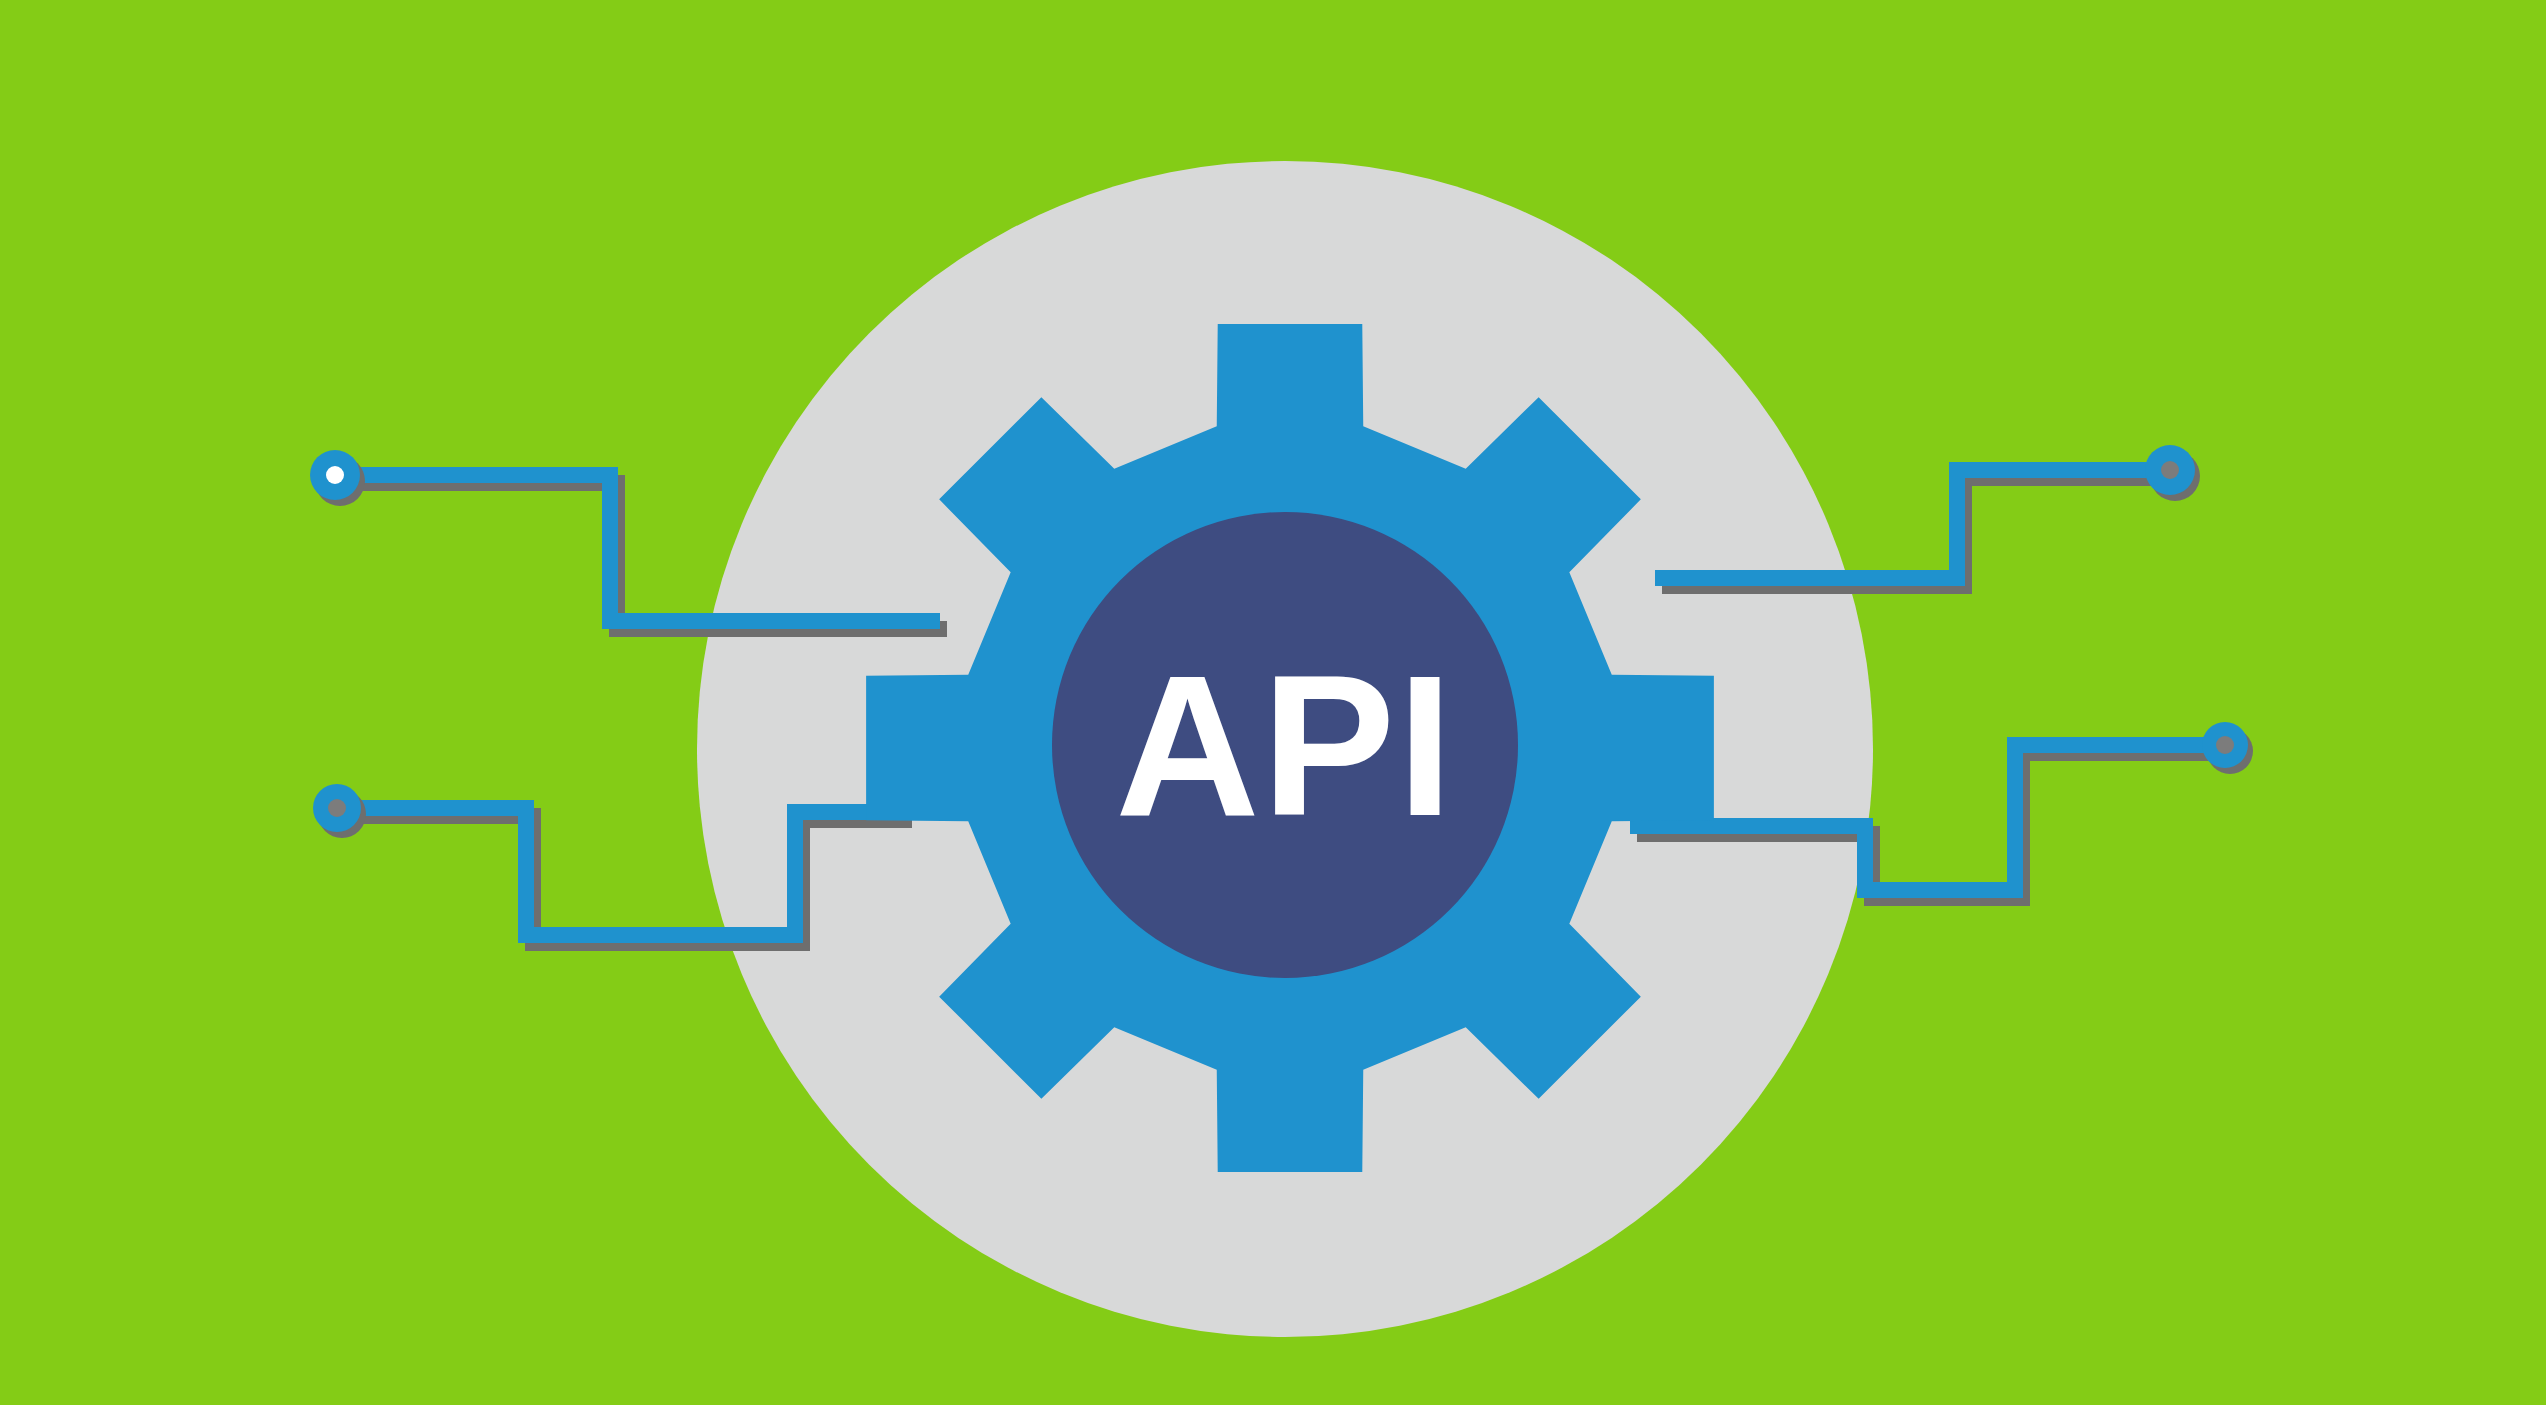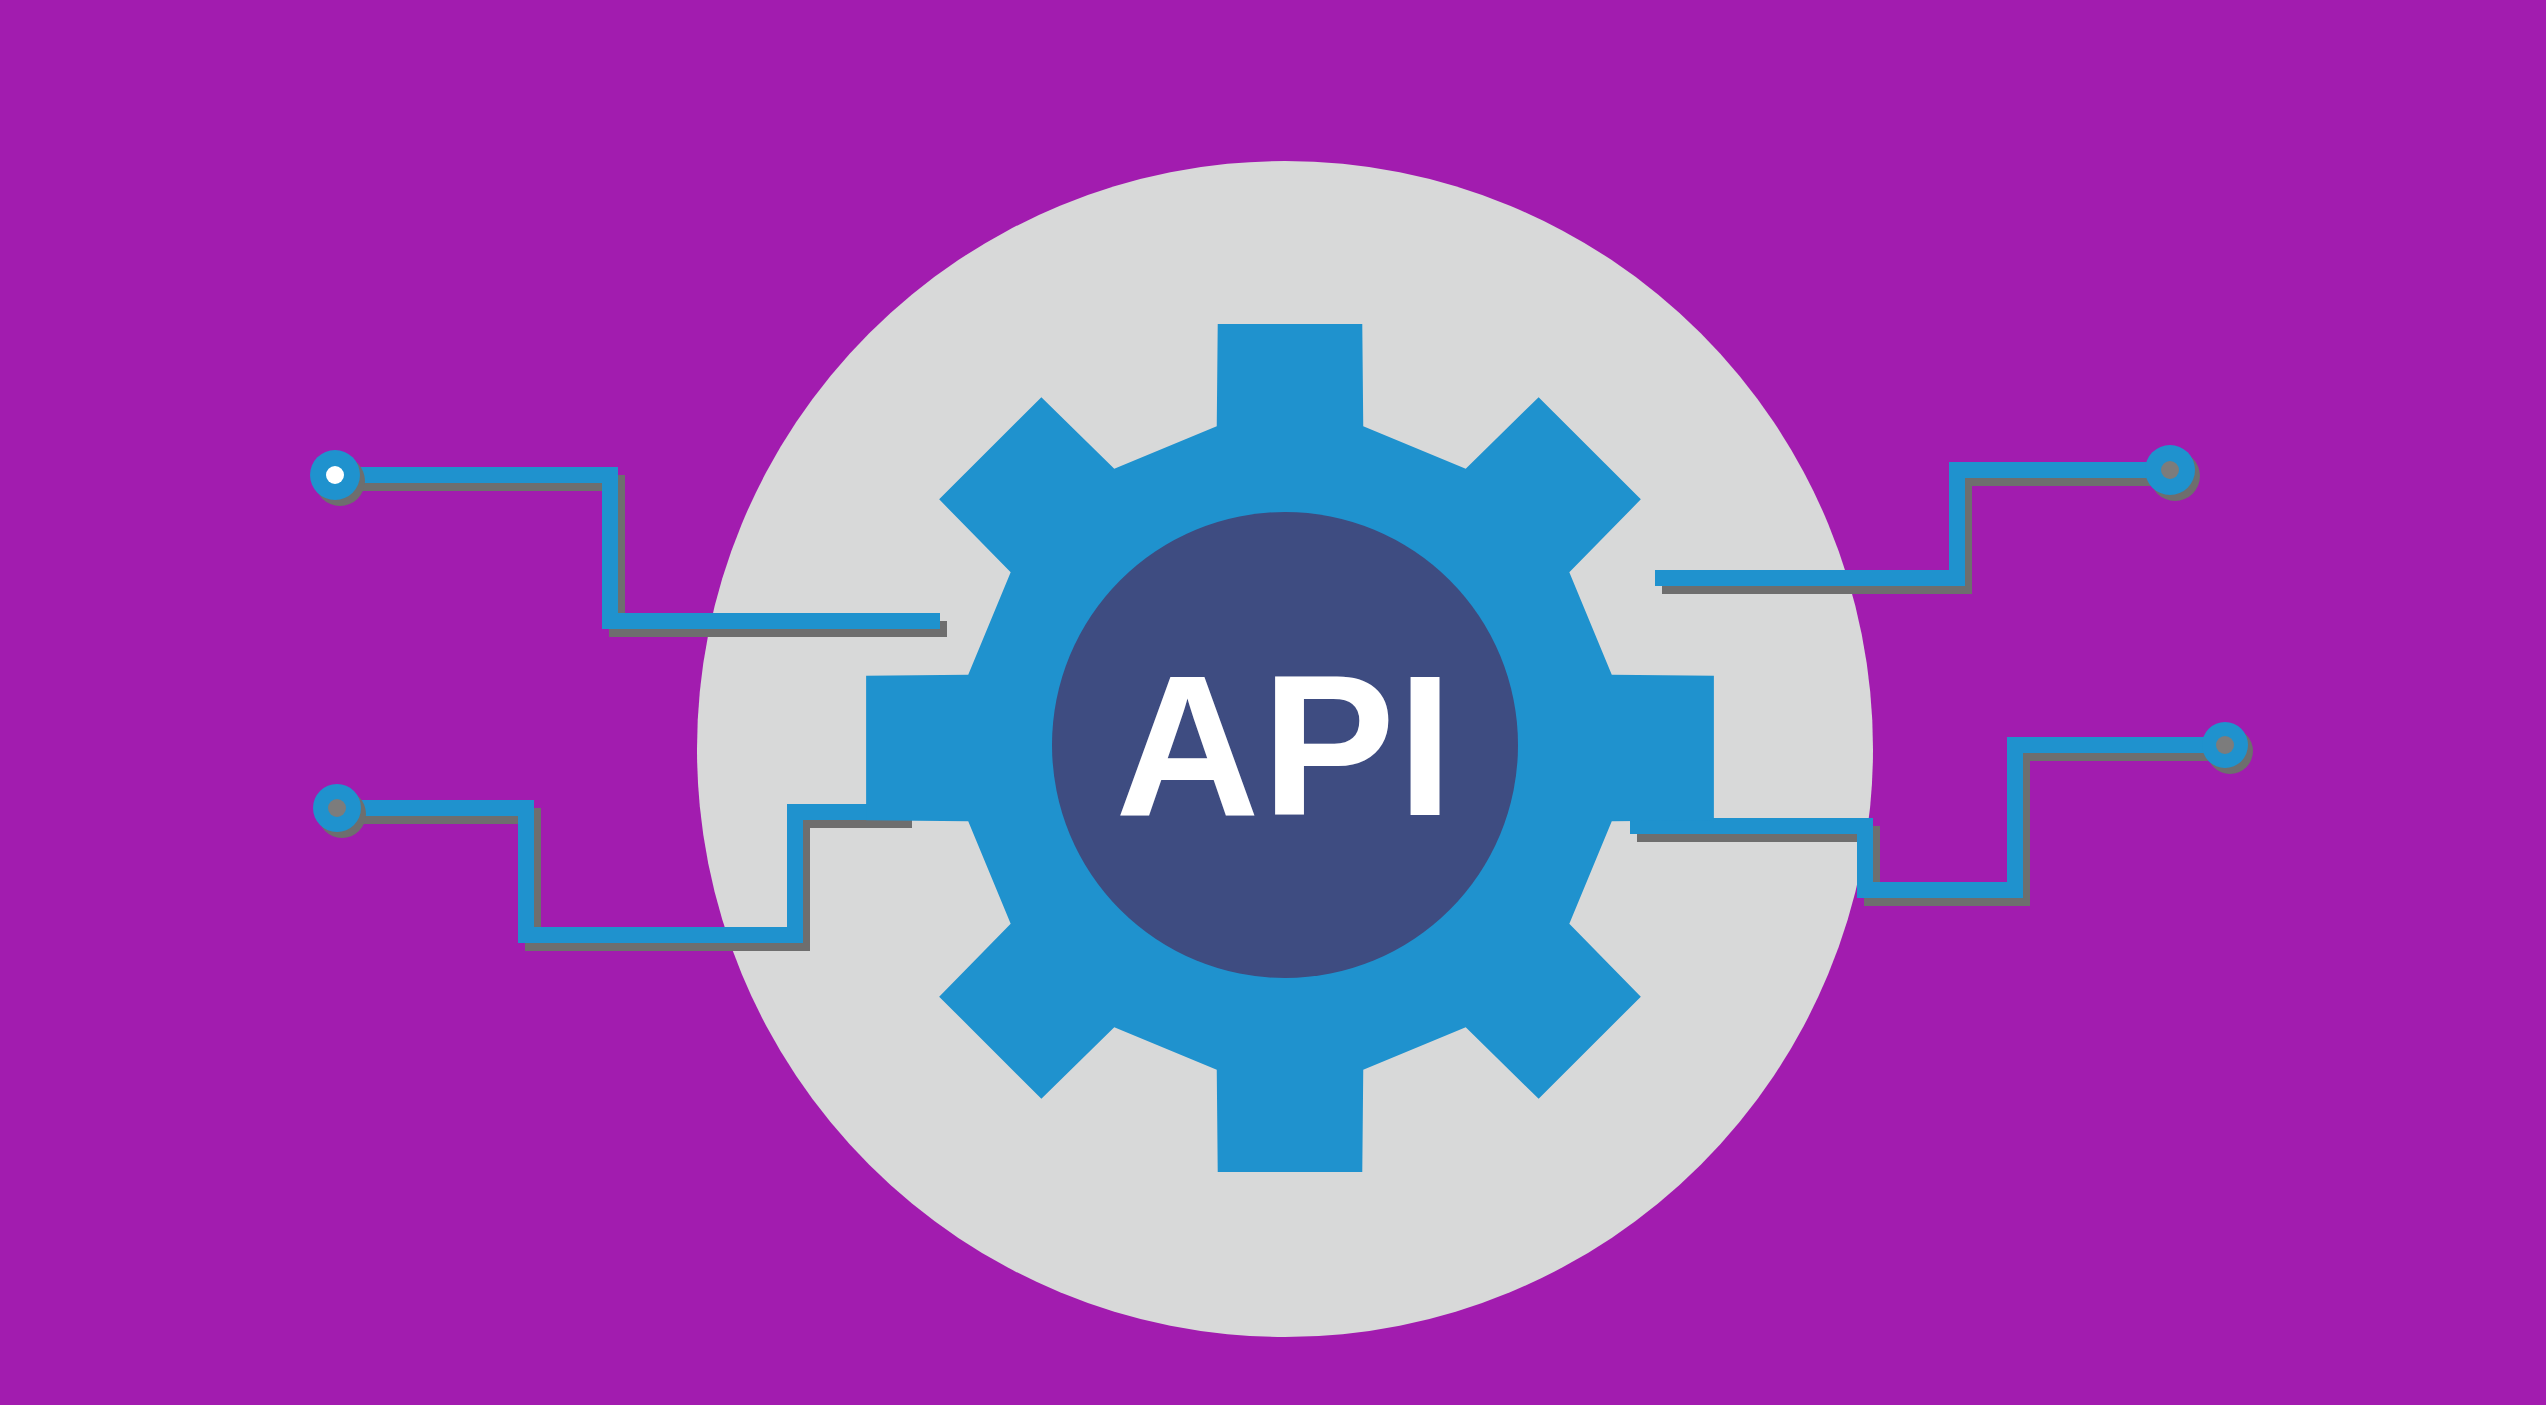--- a/index.html
+++ b/index.html
@@ -7,21 +7,21 @@
     padding: 0;
     background: #ffffff;
   }
   body {
     font-family: "Liberation Sans", sans-serif;
   }
   #stage {
     position: relative;
     width: 2546px;
     height: 1405px;
-    background: #a21caf;
+    background: #84cc16;
     overflow: hidden;
   }
   #stage svg {
     display: block;
     width: 2546px;
     height: 1405px;
   }
   .api-label {
     font-family: "Liberation Sans", sans-serif;
     font-weight: bold;

